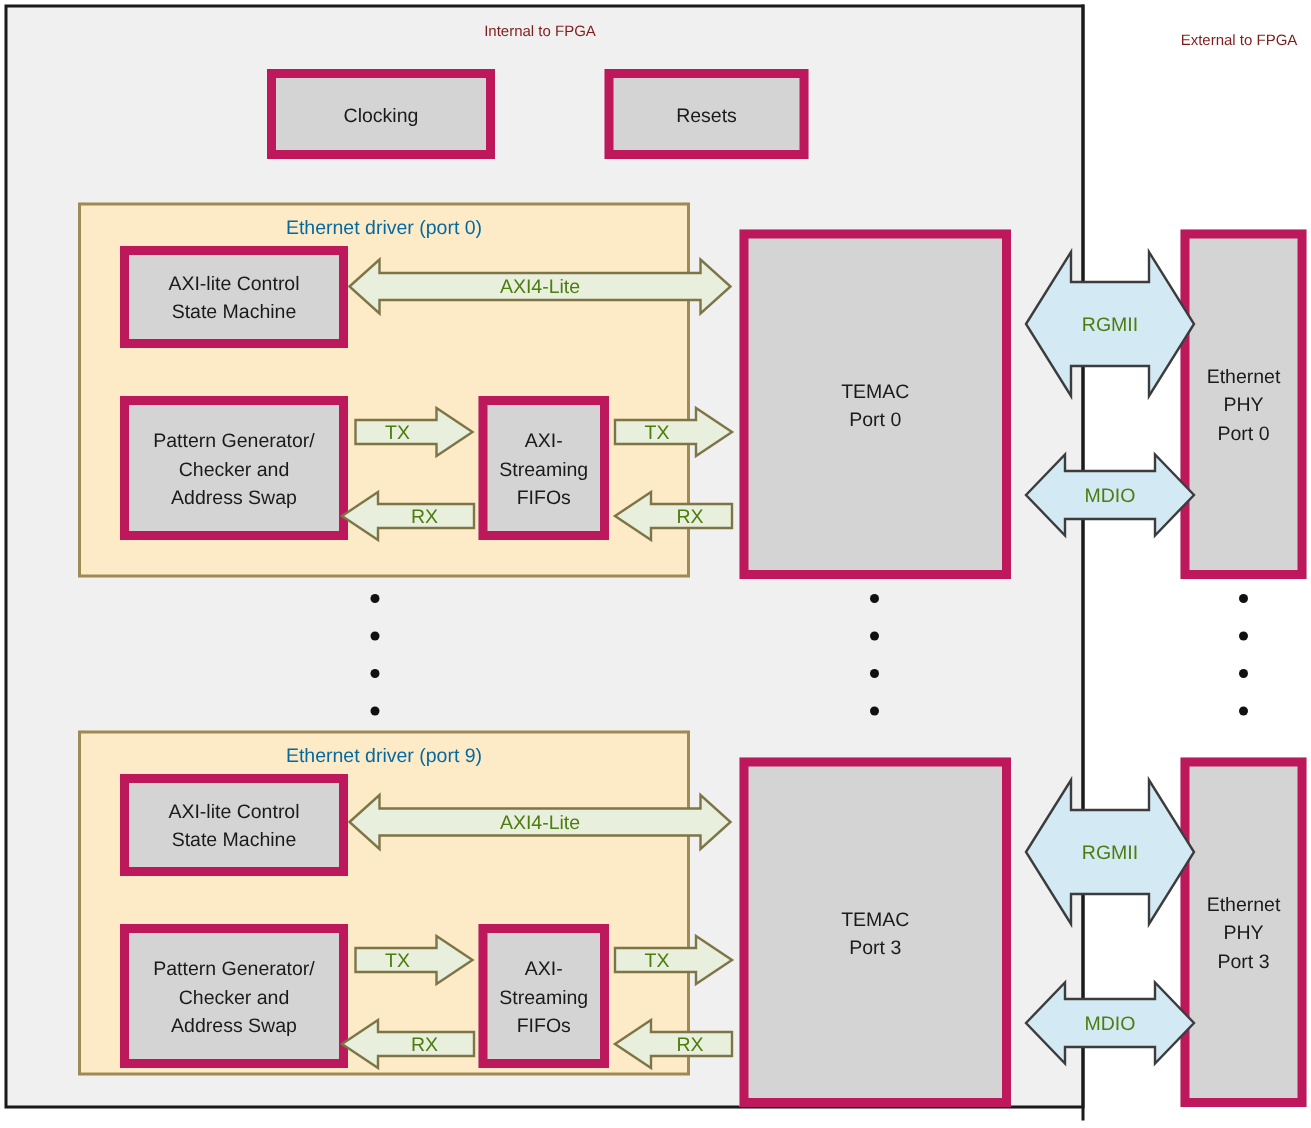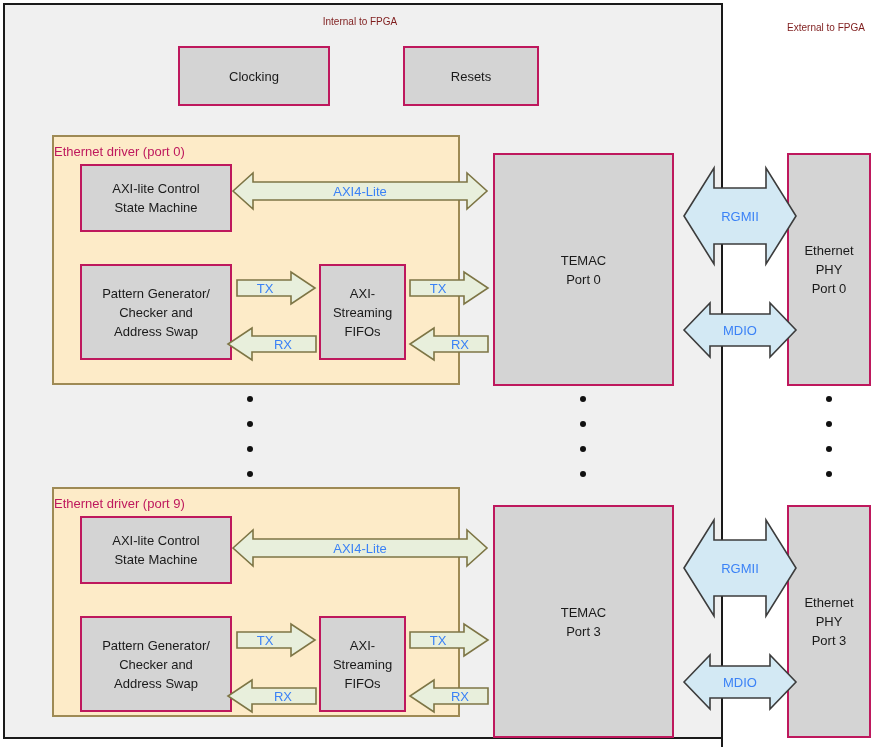--- a/index.html
+++ b/index.html
@@ -20,40 +20,40 @@
   }
   .region-label{
     color:#7f1d1d;font-size:10px;line-height:16px;text-align:center;
     white-space:nowrap;
   }
   .lbl-internal{left:240px;top:14px;width:240px;}
   .lbl-external{left:736px;top:20px;width:180px;text-align:center;}
 
   
   .gblock{
-    background:#d4d4d4;border:2px solid #be185d;
+    background:#d4d4d4;border:6px solid #be185d;
     display:flex;align-items:center;justify-content:center;
     text-align:center;font-size:13px;line-height:19px;color:#1a1a1a;
   }
 
   
   .driver-box{
     background:#fdebc8;border:2px solid #9e8a55;
   }
   .driver-title{
-    position:absolute;left:0;right:0;top:7px;text-align:left;
-    font-size:13px;color:#be185d;white-space:nowrap;
+    position:absolute;left:0;right:0;top:7px;text-align:center;
+    font-size:13px;color:#0369a1;white-space:nowrap;
   }
 
   
   .arrow{position:absolute;}
   .arrow svg{display:block;overflow:visible;}
   .arrow .atext{
     position:absolute;left:0;right:0;top:50%;transform:translateY(-50%);
-    text-align:center;font-size:13px;color:#3b82f6;pointer-events:none;
+    text-align:center;font-size:13px;color:#4d7c0f;pointer-events:none;
     white-space:nowrap;
   }
 
   
   .dotcol{position:absolute;}
   .dotcol i{
     display:block;width:6px;height:6px;border-radius:50%;
     background:#111111;margin-bottom:19px;
   }
 </style>

